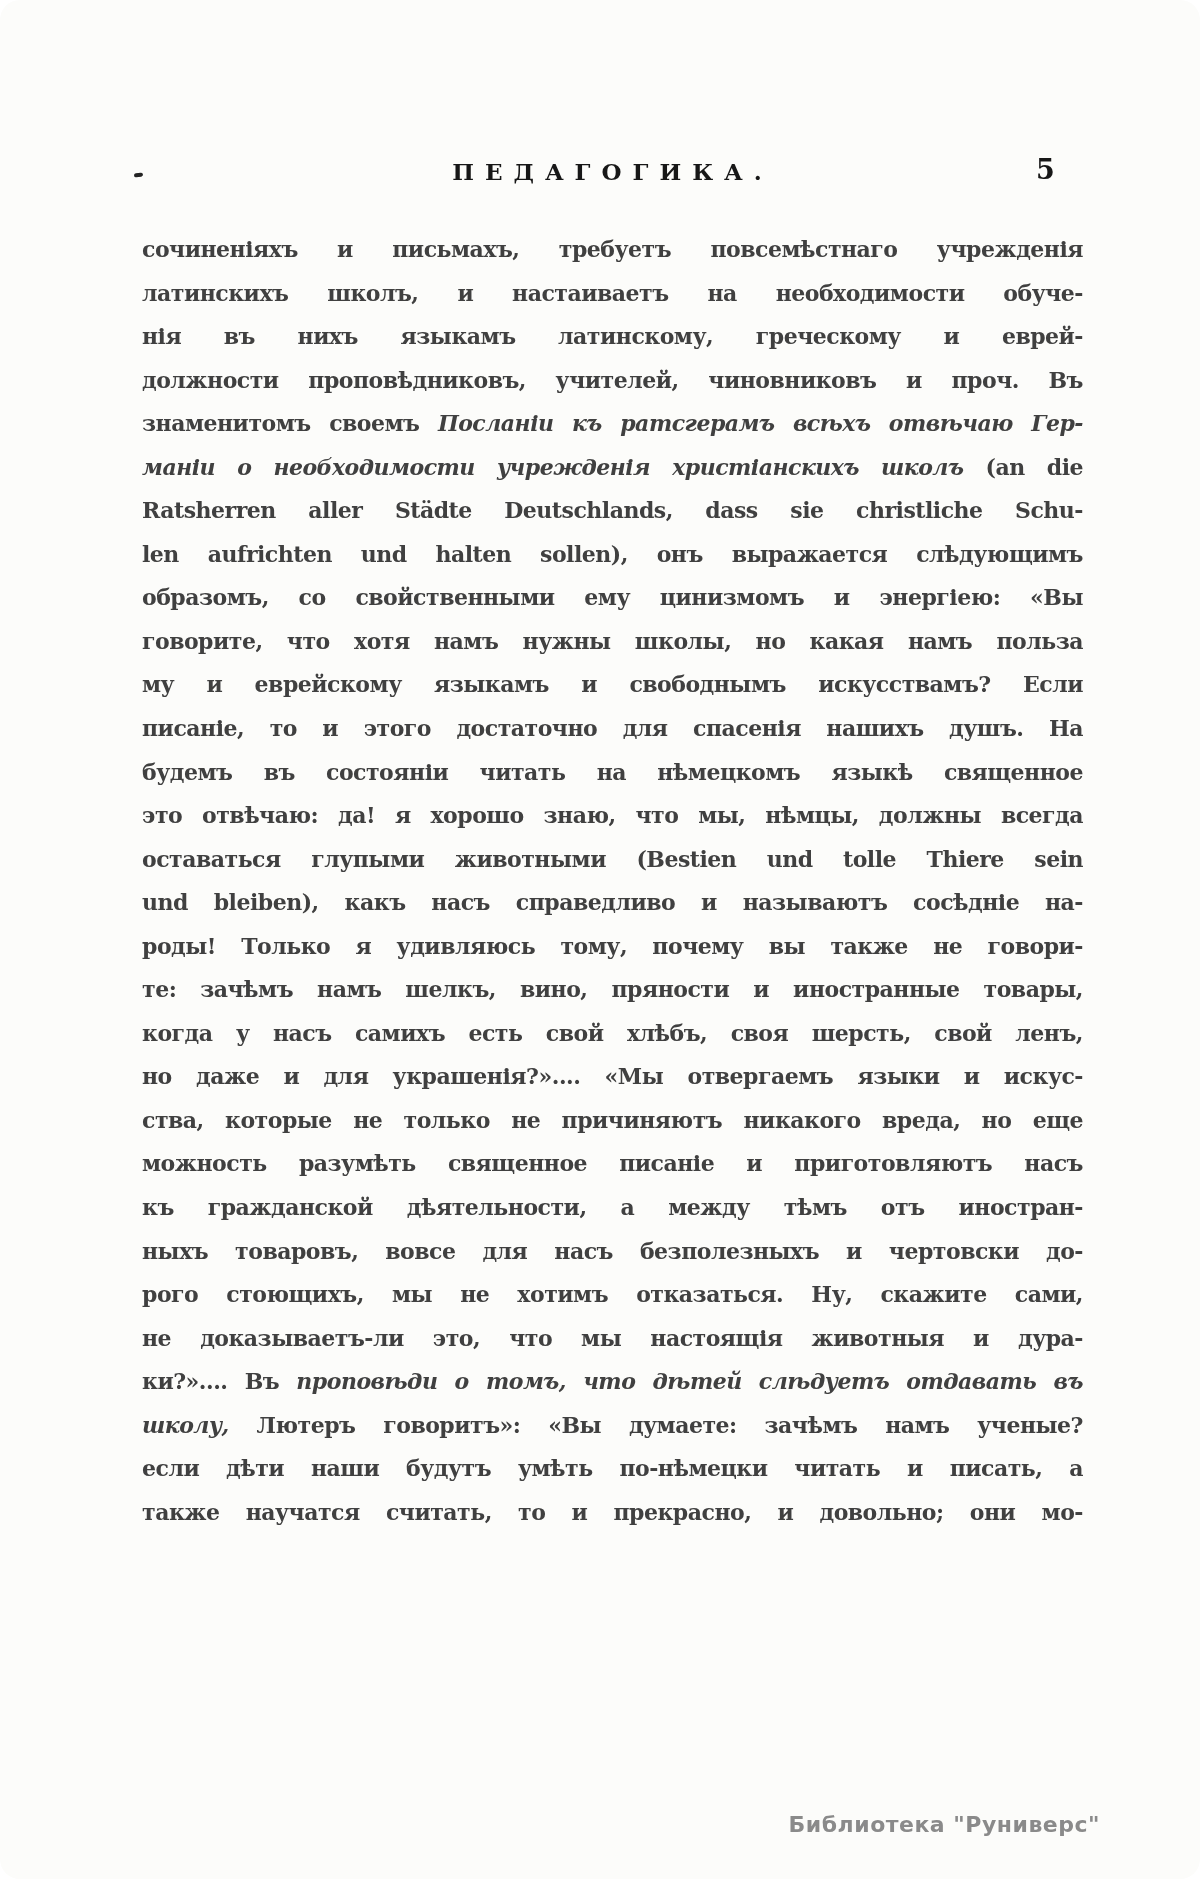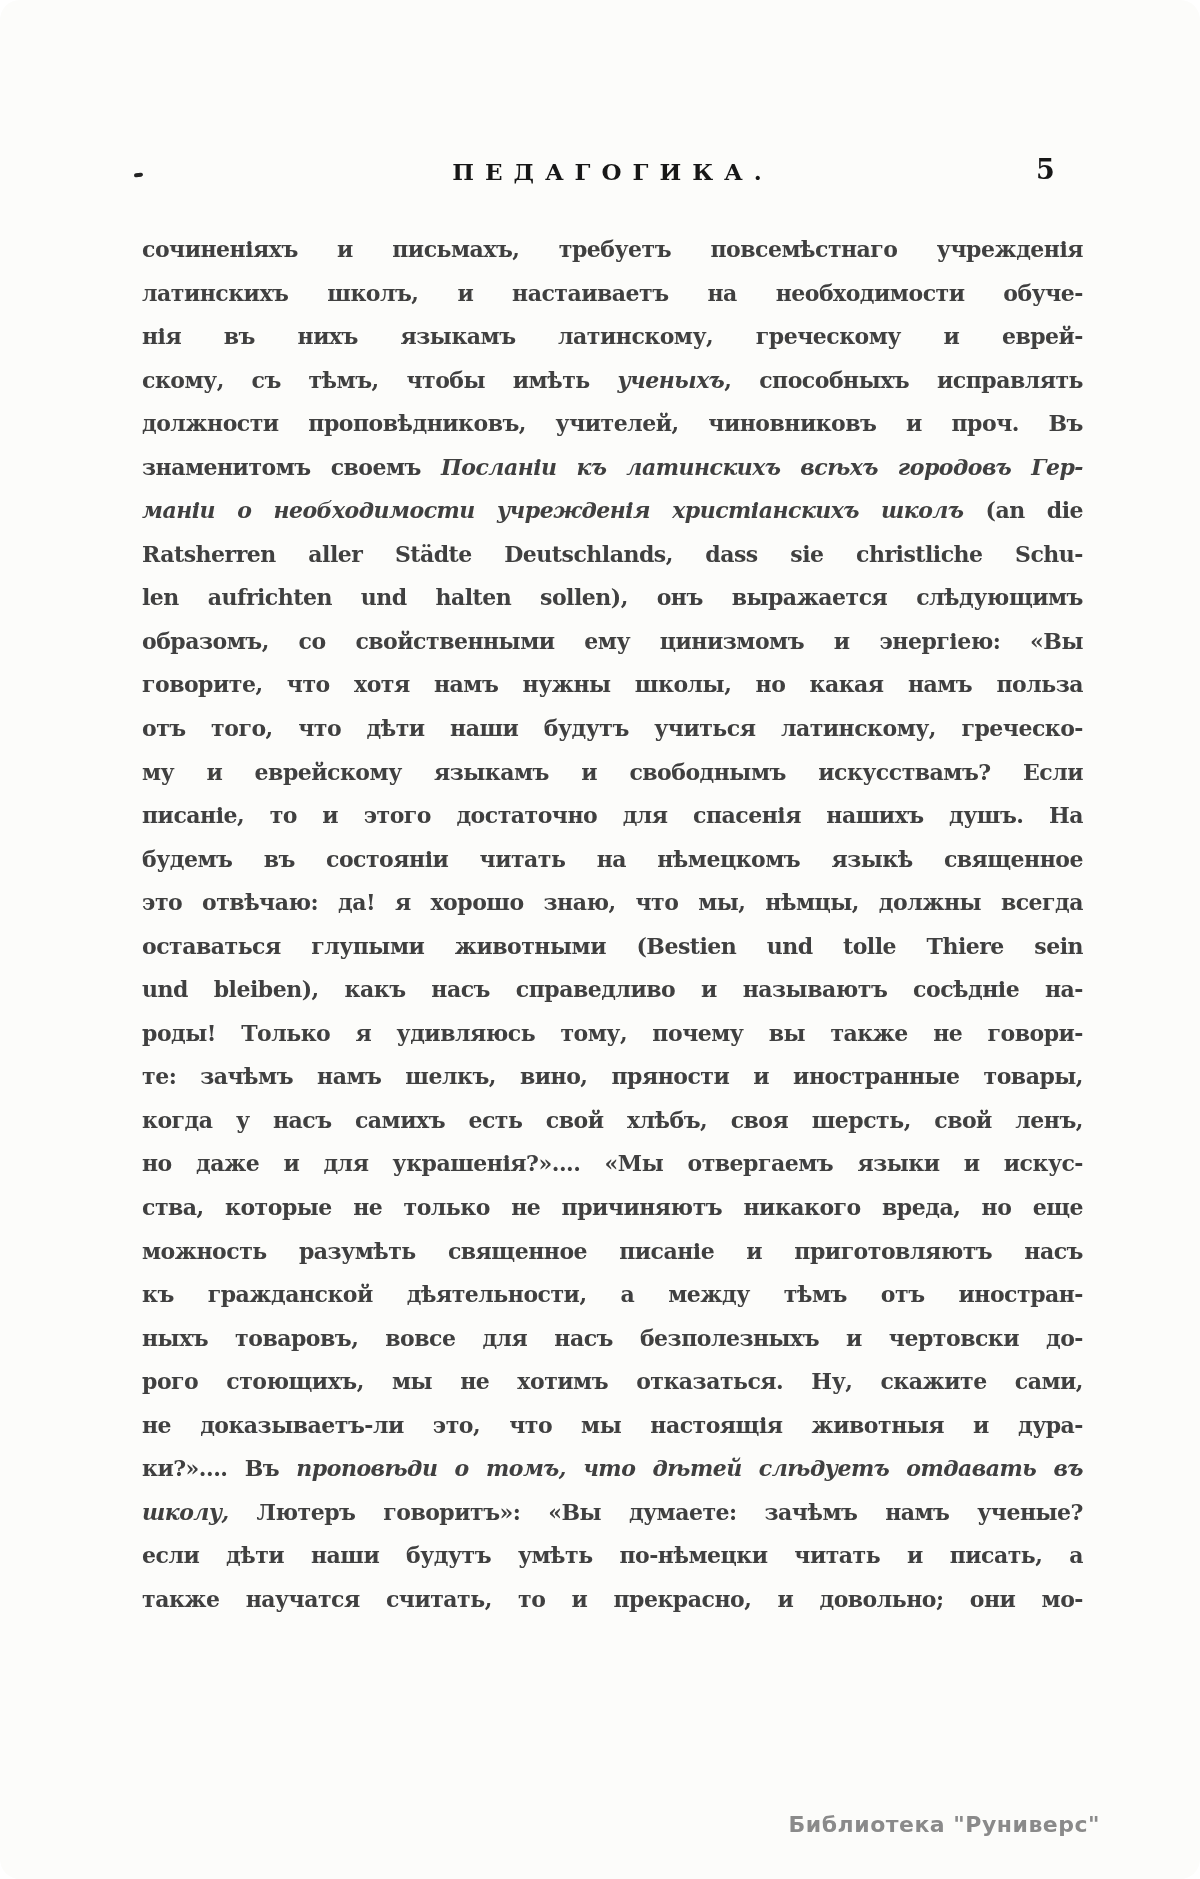--- a/index.html
+++ b/index.html
@@ -76,29 +76,27 @@
 <body>
 
 <div class="page">
   <div class="ink-speck"></div>
   <div class="running-title">ПЕДАГОГИКА.</div>
   <div class="page-number">5</div>
   <div class="text-block">
       <div class="line"><span>сочиненіяхъ и письмахъ, требуетъ повсемѣстнаго учрежденія</span></div>
       <div class="line"><span>латинскихъ школъ, и настаиваетъ на необходимости обуче-</span></div>
       <div class="line"><span>нія въ нихъ языкамъ латинскому, греческому и еврей-</span></div>
-      <div class="line"><span>скому, съ тѣмъ, чтобы имѣть </span><span class="it">ученыхъ</span><span>, способныхъ исправлять</span></div>
       <div class="line"><span>должности проповѣдниковъ, учителей, чиновниковъ и проч. Въ</span></div>
-      <div class="line"><span>знаменитомъ своемъ </span><span class="it">Посланіи къ латинскихъ всѣхъ городовъ Гер-</span></div>
+      <div class="line"><span>знаменитомъ своемъ </span><span class="it">Посланіи къ ратсгерамъ всѣхъ отвѣчаю Гер-</span></div>
       <div class="line"><span class="it">маніи о необходимости учрежденія христіанскихъ школъ</span><span> (an die</span></div>
       <div class="line"><span>Ratsherren aller Städte Deutschlands, dass sie christliche Schu-</span></div>
       <div class="line"><span>len aufrichten und halten sollen), онъ выражается слѣдующимъ</span></div>
       <div class="line"><span>образомъ, со свойственными ему цинизмомъ и энергіею: «Вы</span></div>
       <div class="line"><span>говорите, что хотя намъ нужны школы, но какая намъ польза</span></div>
-      <div class="line"><span>отъ того, что дѣти наши будутъ учиться латинскому, греческо-</span></div>
       <div class="line"><span>му и еврейскому языкамъ и свободнымъ искусствамъ? Если</span></div>
       <div class="line"><span>писаніе, то и этого достаточно для спасенія нашихъ душъ. На</span></div>
       <div class="line"><span>будемъ въ состояніи читать на нѣмецкомъ языкѣ священное</span></div>
       <div class="line"><span>это отвѣчаю: да! я хорошо знаю, что мы, нѣмцы, должны всегда</span></div>
       <div class="line"><span>оставаться глупыми животными (Bestien und tolle Thiere sein</span></div>
       <div class="line"><span>und bleiben), какъ насъ справедливо и называютъ сосѣдніе на-</span></div>
       <div class="line"><span>роды! Только я удивляюсь тому, почему вы также не говори-</span></div>
       <div class="line"><span>те: зачѣмъ намъ шелкъ, вино, пряности и иностранные товары,</span></div>
       <div class="line"><span>когда у насъ самихъ есть свой хлѣбъ, своя шерсть, свой ленъ,</span></div>
       <div class="line"><span>но даже и для украшенія?».... «Мы отвергаемъ языки и искус-</span></div>

